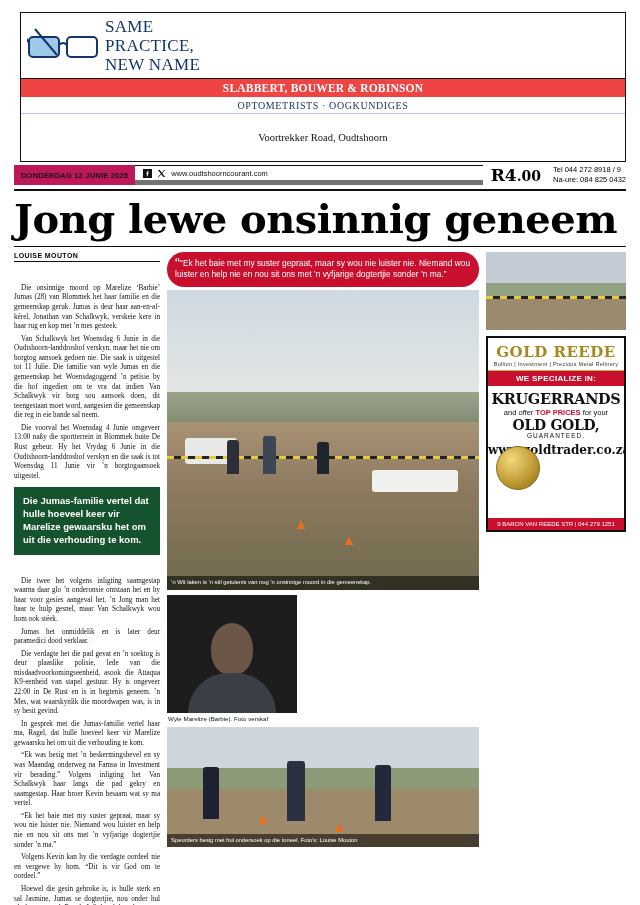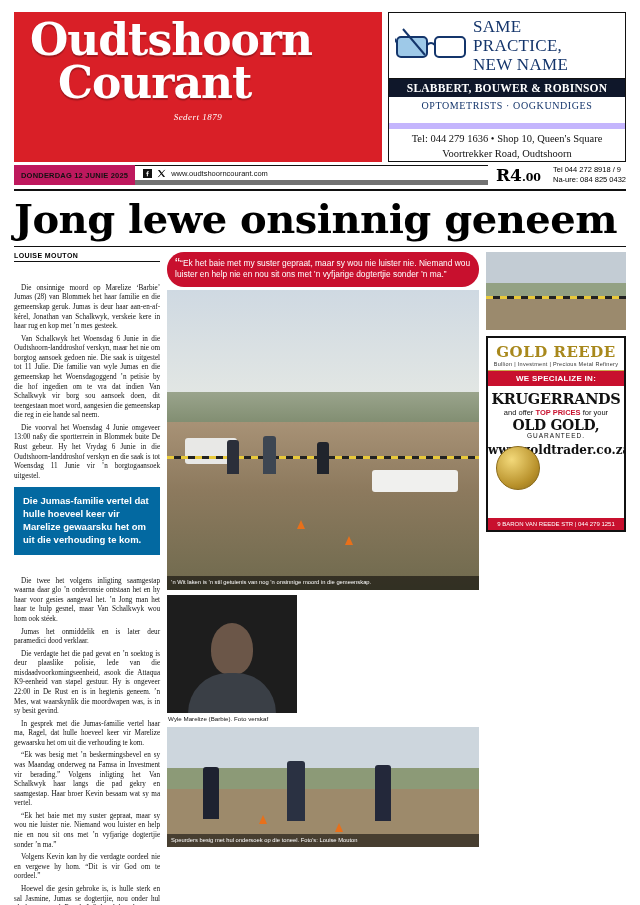--- a/index.html
+++ b/index.html
@@ -46,28 +46,28 @@
     display:flex; align-items:center; flex:1.25;
     border-bottom:1px solid #111; padding:4px 6px;
   }
   .glasses { width:74px; height:46px; flex:0 0 74px; }
   .ad-top-text {
     font-family:"Liberation Serif", serif;
     font-size:17px; line-height:1.12; color:#14356b;
     letter-spacing:.3px; padding-left:4px;
   }
   .ad-brand {
-    background:#0f172a; color:#fff; text-align:center;
+    background:#ef4444; color:#fff; text-align:center;
     font-size:11.5px; font-weight:bold; letter-spacing:.2px;
     padding:3px 0;
   }
   .ad-sub {
     text-align:center; color:#14356b; font-size:10px;
-    letter-spacing:.6px; padding:3px 0 12px;
-    border-bottom:6px solid #c4b5fd;
+    letter-spacing:.6px; padding:3px 0 2px;
+    border-bottom:1px solid #c4b5fd;
   }
   .ad-contact {
     flex:1; display:flex; flex-direction:column; justify-content:center;
     align-items:center; font-size:10.5px; color:#111; line-height:1.45;
     padding:2px 4px; text-align:center;
   }
 
   
   .strip {
     display:flex; align-items:stretch; height:20px; margin-top:3px;
@@ -81,21 +81,21 @@
   .strip-social {
     flex:1; border-top:1px solid #111; border-bottom:5px solid #737373;
     display:flex; align-items:center; gap:5px; padding:0 8px;
     font-family:"Liberation Sans", sans-serif; font-size:7.5px; color:#111;
   }
   .soc { width:9px; height:9px; display:inline-block; }
   .strip-price {
     font-family:"DejaVu Serif", serif; font-weight:bold;
     font-size:17px; display:flex; align-items:baseline; padding:0 8px;
   }
-  .strip-price sup { font-size:11px; }
+  .strip-price sup { font-size:14px; }
   .strip-tel {
     font-family:"Liberation Sans", sans-serif; font-size:7.5px;
     line-height:1.35; display:flex; flex-direction:column; justify-content:center;
     padding-left:4px;
   }
   .rule-black { border-top:2px solid #111; margin-top:4px; }
 
   
   .headline {
     font-family:"DejaVu Serif", serif;
@@ -116,21 +116,21 @@
     border-bottom:1px solid #111; padding-bottom:2px; margin-bottom:4px;
   }
   .body-text {
     font-size:7.2px; line-height:1.33; text-align:justify;
     color:#111; hyphens:auto;margin-top:22px;
   }
   .body-text p { margin:0 0 3px 0; text-indent:7px; }
   .body-text p:first-child { text-indent:7px; }
 
   .pullbox {
-    background:#0369a1; color:#fff; padding:8px 9px;
+    background:#14532d; color:#fff; padding:8px 9px;
     font-family:"Liberation Sans", sans-serif;
     font-size:9.5px; line-height:1.35; font-weight:bold;
     margin:6px 0 6px 0;
   }
 
   
   .quote {
     background:#c8102e; color:#fff;
     font-family:"Liberation Sans", sans-serif;
     font-size:8.4px; line-height:1.38; padding:6px 8px;
@@ -233,27 +233,20 @@
     font-family:"Liberation Sans", sans-serif; font-size:6px;
     padding:3px 0; position:absolute; left:0; right:0; bottom:0;
   }
 </style>
 </head>
 <body>
 
 <div class="page">
 
   <div class="masthead">
-    <div class="masthead-left">
-      <div class="mh-title">
-        <span class="l1">Oudtshoorn</span>
-        <span class="l2">Courant</span>
-      </div>
-      <div class="mh-sedert">Sedert 1879</div>
-    </div>
 
     <div class="masthead-right">
       <div class="ad-top">
         <span class="glasses">
           <svg viewBox="0 0 74 46" width="74" height="46">
             <rect x="2" y="14" width="30" height="20" rx="4" fill="#9ec9e8" stroke="#14356b" stroke-width="2"></rect>
             <rect x="40" y="14" width="30" height="20" rx="4" fill="#ffffff" stroke="#14356b" stroke-width="2"></rect>
             <path d="M32 22 Q36 18 40 22" fill="none" stroke="#14356b" stroke-width="2"></path>
             <path d="M2 20 L-4 10" stroke="#14356b" stroke-width="2"></path>
             <path d="M8 6 L30 32" stroke="#14356b" stroke-width="2"></path>
@@ -261,21 +254,20 @@
         </span>
         <div class="ad-top-text">
           <div>SAME</div>
           <div>PRACTICE,</div>
           <div>NEW NAME</div>
         </div>
       </div>
       <div class="ad-brand">SLABBERT, BOUWER &amp; ROBINSON</div>
       <div class="ad-sub">OPTOMETRISTS · OOGKUNDIGES</div>
       <div class="ad-contact">
-        <div>Tel: 044 279 1636 • Shop 10, Queen's Square</div>
         <div>Voortrekker Road, Oudtshoorn</div>
       </div>
     </div>
   </div>
 
   <div class="strip">
     <div class="strip-date">DONDERDAG 12 JUNIE 2025</div>
     <div class="strip-social">
       <span class="soc">
         <svg viewBox="0 0 10 10" width="9" height="9">

